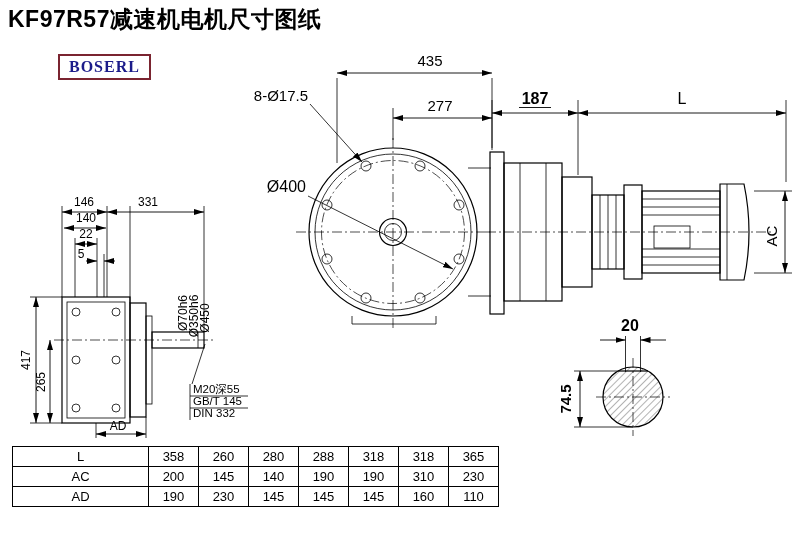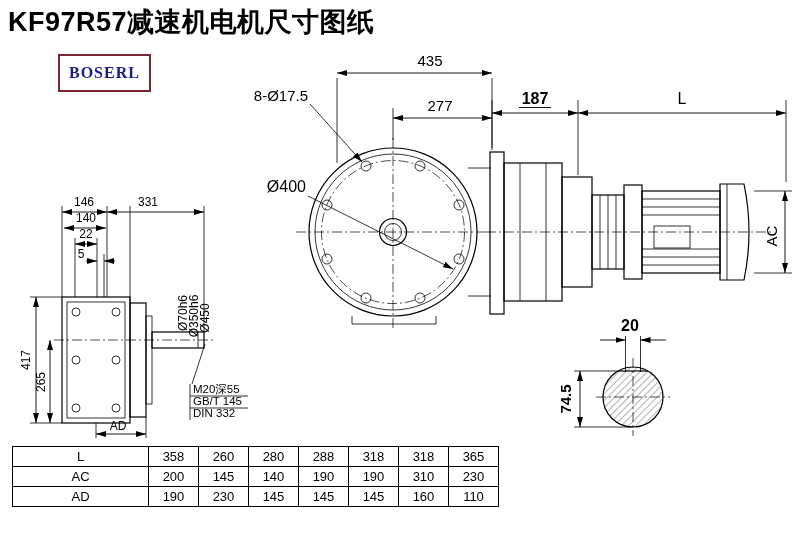--- a/index.html
+++ b/index.html
@@ -1,22 +1,22 @@
 <!DOCTYPE html>
 <html><head>
 <meta charset="utf-8">
 <style>
   html,body{margin:0;padding:0;background:#fff;}
   .page{position:relative;width:800px;height:540px;background:#ffffff;overflow:hidden;
         font-family:"Liberation Sans",sans-serif;color:#000;}
-  .title{position:absolute;top:4px;left:8px;margin:0;font-size:27px;font-weight:bold;
+  .title{position:absolute;top:4px;left:8px;margin:0;font-size:23px;font-weight:bold;
          letter-spacing:0.5px;font-family:"Liberation Sans",sans-serif;}
   .logo{position:absolute;top:54px;left:58px;border:2px solid #7a2430;color:#1b1b8a;
         font-family:"Liberation Serif",serif;font-weight:bold;font-size:16px;
-        letter-spacing:1px;padding:8px 9px;background:#fff;}
+        letter-spacing:1px;padding:2px 9px;background:#fff;}
   svg{position:absolute;top:0;left:0;}
   svg text{font-family:"Liberation Sans",sans-serif;font-size:13px;fill:#000;}
   .ol{fill:none;stroke:#000;stroke-width:1.2;}
   .tl{fill:none;stroke:#000;stroke-width:0.8;}
   .dim{fill:none;stroke:#000;stroke-width:0.9;}
   .cl{fill:none;stroke:#000;stroke-width:0.7;stroke-dasharray:10 3 2 3;}
   .t12{font-size:12px;} .t15{font-size:15px;} .t16{font-size:16px;} .t11{font-size:11.5px;}
   .bold{font-weight:bold;}
   table.dims{position:absolute;top:446px;left:12px;border-collapse:collapse;background:#fff;}
   table.dims td{border:1px solid #000;text-align:center;font-size:13px;padding:0;

